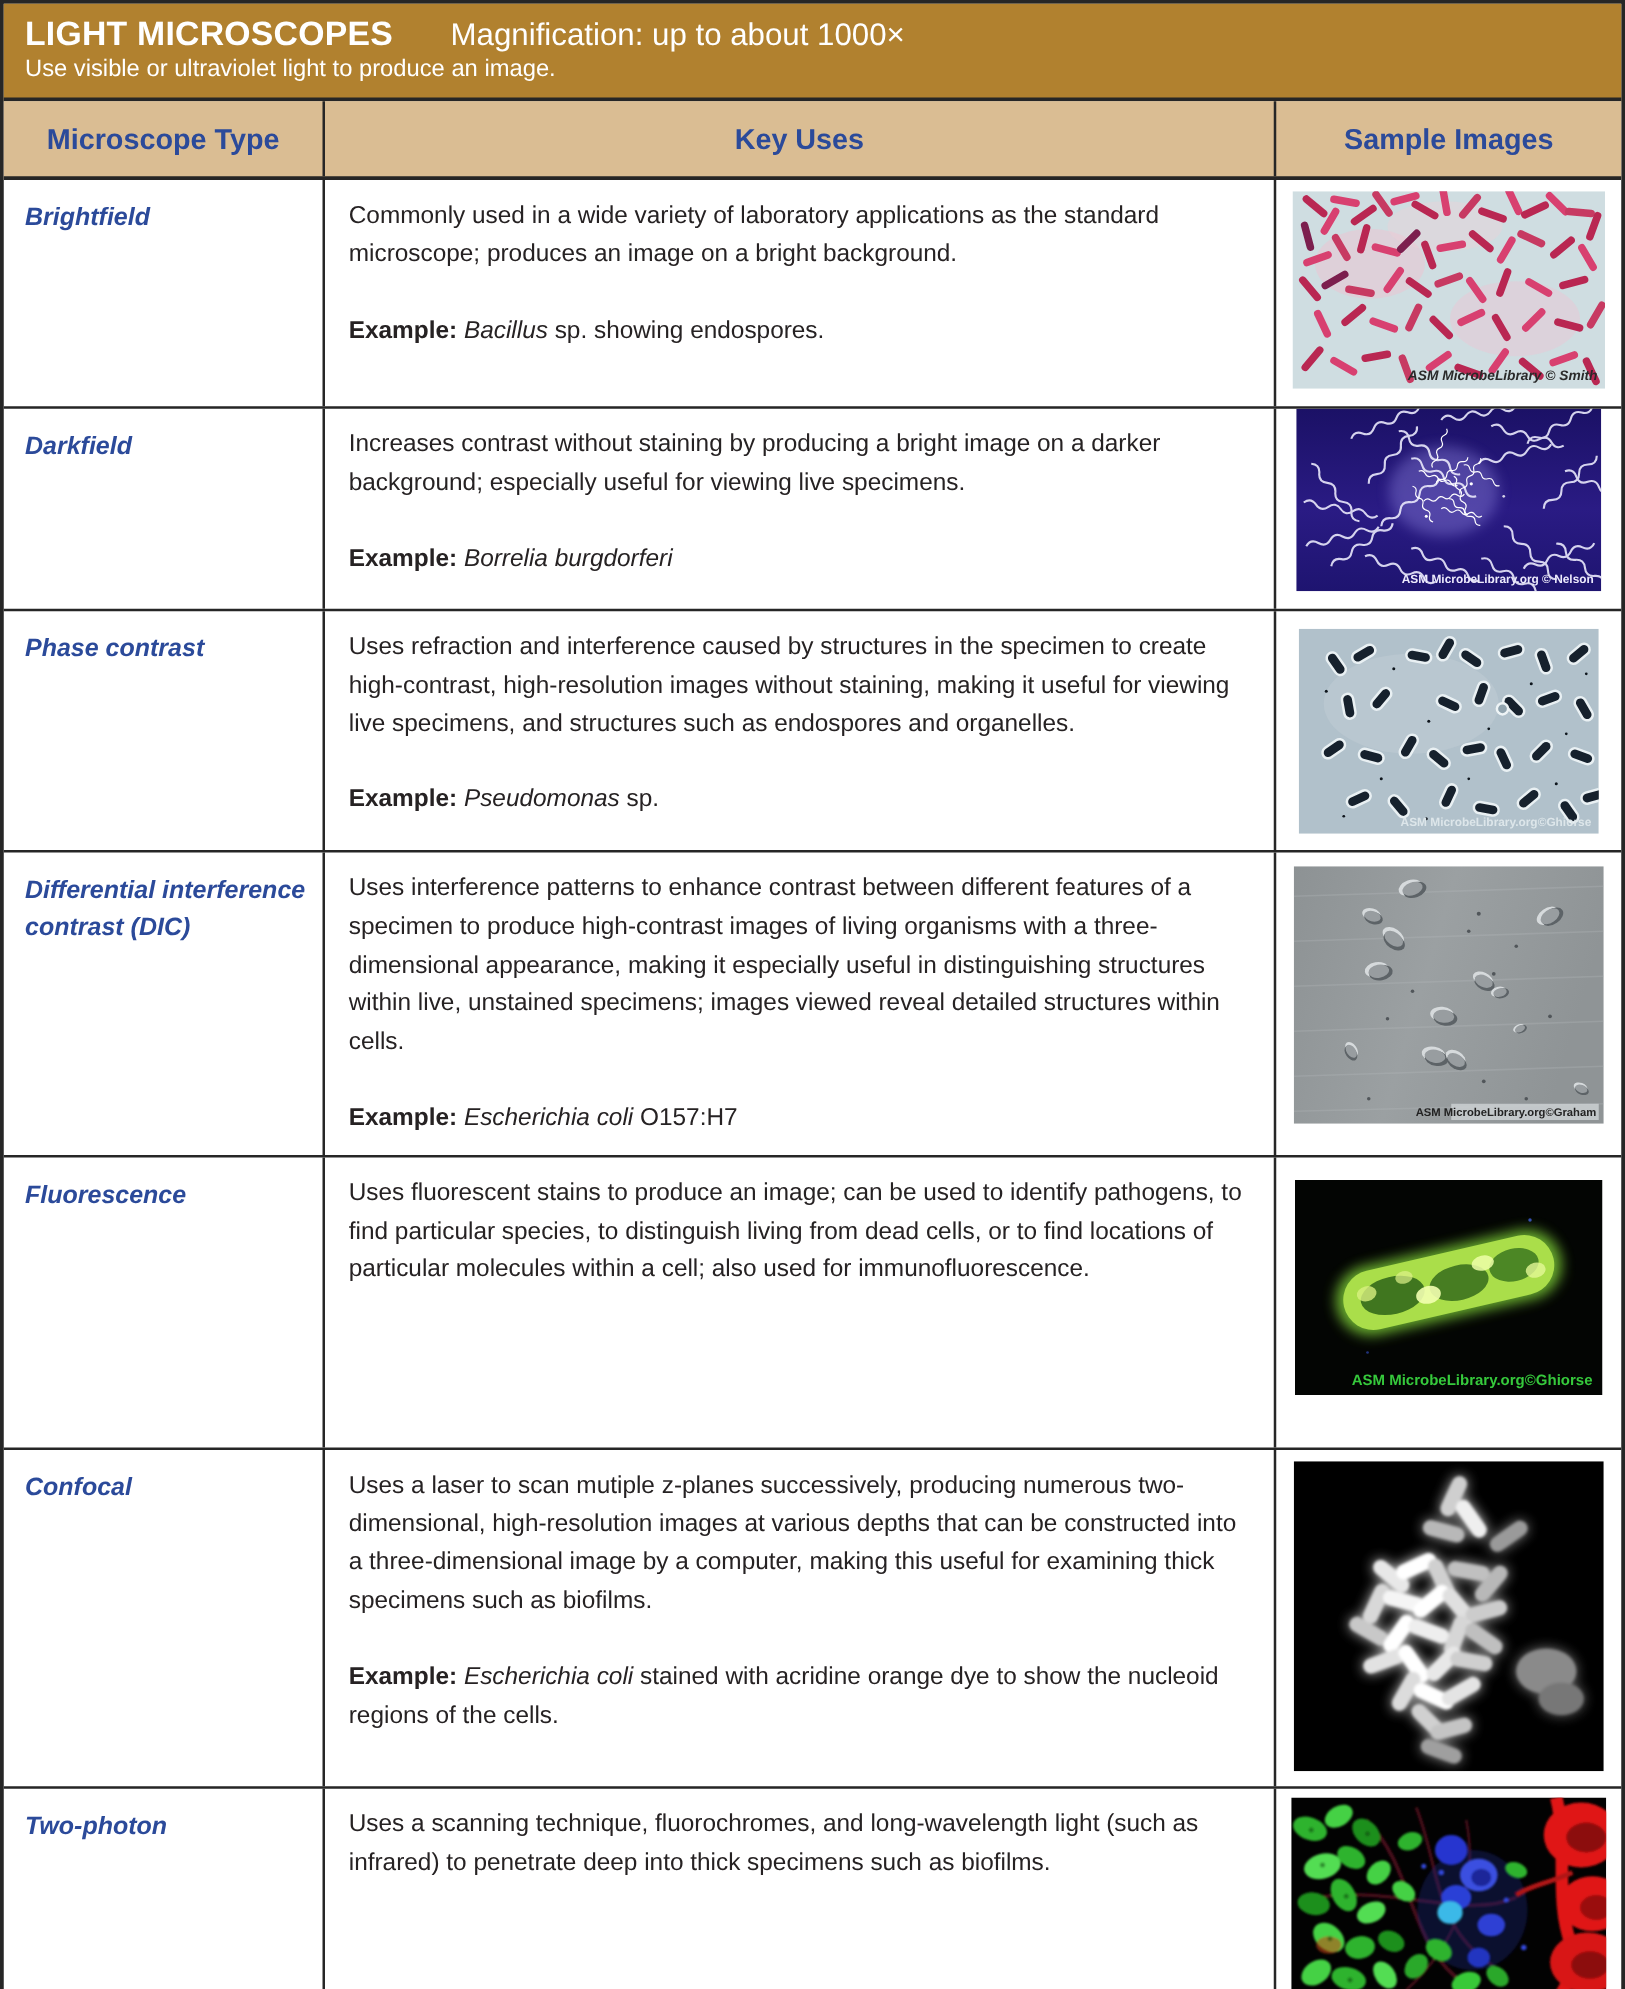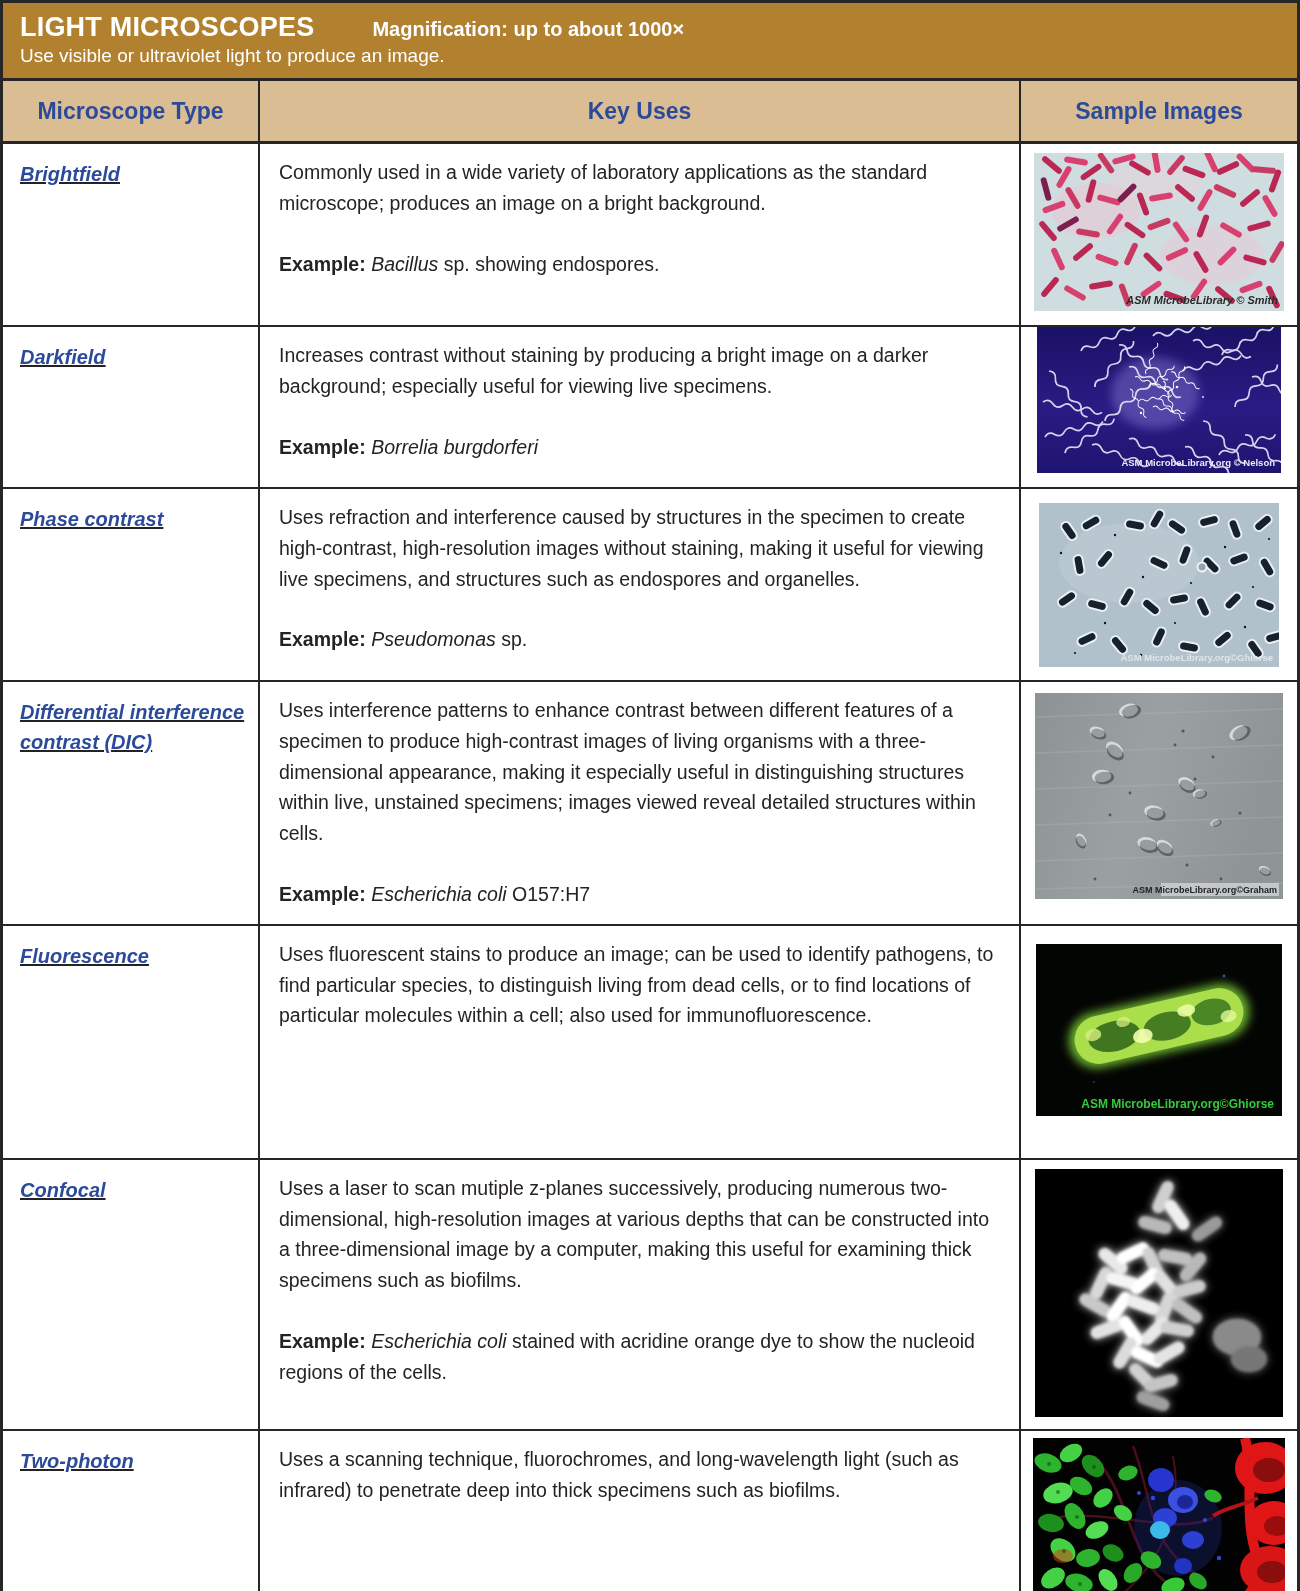--- a/index.html
+++ b/index.html
@@ -17,41 +17,41 @@
     border:3px solid var(--border);
     background:#ffffff;
   }
   
   .title-bar{
     background:var(--brown);
     color:#ffffff;
     padding:9px 17px 11px 17px;
     border-bottom:3px solid var(--border);
   }
-  .title-line{display:flex; align-items:baseline; gap:58px;}
+  .title-line{display:flex; align-items:baseline; gap:46px;}
   .title-main{font-size:27px; font-weight:bold; letter-spacing:.2px;}
-  .title-mag{font-size:20px; font-weight:bold;}
+  .title-mag{font-size:25px; font-weight:normal;}
   .title-sub{font-size:19px; margin-top:2px;}
   
   .cols{display:grid; grid-template-columns:257px 761px 1fr;}
   .subheader{
     background:var(--tan);
     border-bottom:3px solid var(--border);
   }
   .subheader .cell{
     display:flex; align-items:center; justify-content:center;
     height:60px;
     color:var(--blue); font-size:23px; font-weight:bold;
   }
   .cell{border-right:2px solid var(--border);}
   .cell:last-child{border-right:none;}
   
   .row{border-bottom:2px solid var(--border);}
   .row:last-child{border-bottom:none;}
-  .cell-type{padding:15px 10px 0 17px;text-decoration:underline;}
+  .cell-type{padding:15px 10px 0 17px;}
   .type-label{
     color:var(--blue); font-size:20px; font-weight:bold; font-style:italic;
     line-height:1.5;
   }
   .cell-uses{padding:13px 20px 14px 19px; font-size:19.5px; line-height:1.58;}
   .uses-text{margin:0;}
   .example{margin:30px 0 0 0;}
   .example strong{font-weight:bold;}
   .example em{font-style:italic;}
   .cell-img{display:flex; justify-content:center; align-items:flex-start;}

